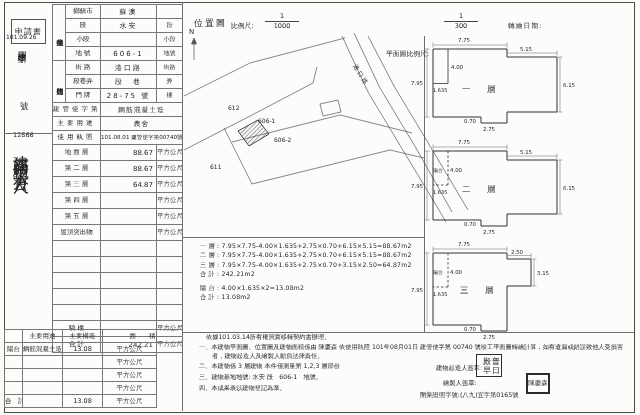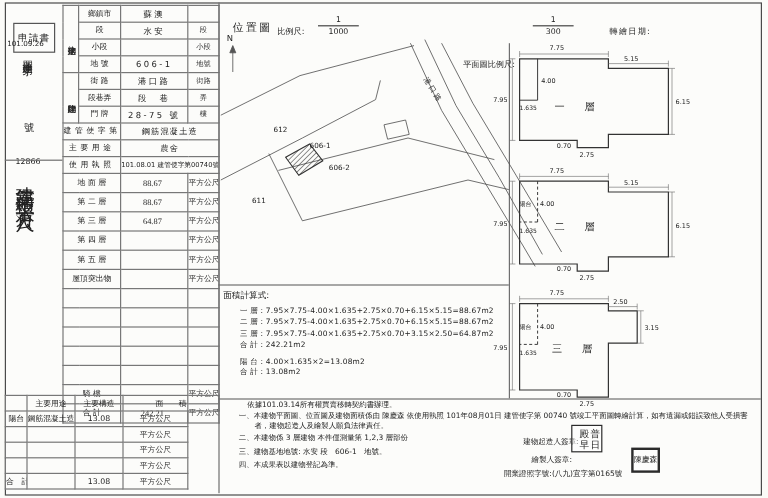--- a/index.html
+++ b/index.html
@@ -22,21 +22,21 @@
   td{border:1px solid #777;padding:0;overflow:hidden;white-space:nowrap;}
   .ltable{position:absolute;left:52px;top:4px;width:130px;}
   .ltable td{font-size:6.5px;height:13px;text-align:center;vertical-align:middle;}
   .ltable .vcell{font-size:7px;letter-spacing:0;line-height:1;}
   .ltable .val{letter-spacing:2px;font-size:7px;}
   .ltable .nl{border-left:none;font-size:6px;color:#333;}
   .ltable .sp{letter-spacing:3px;}
   .ltable .valL{text-align:center;font-size:6.8px;letter-spacing:1px;}
   .ltable .lic{font-size:5.6px;letter-spacing:0;}
   .ltable .frow td{height:15px;}
-  .ltable .num{padding-right:3px;font-size:7px;font-family:Liberation Serif, serif;}
+  .ltable .num{text-align:right;padding-right:3px;font-size:7px;}
   .unit{font-size:5.2px;color:#333;letter-spacing:0;}
   .atable{position:absolute;left:4px;top:329px;width:178px;}
   .atable td{font-size:6.5px;height:12px;text-align:center;vertical-align:middle;}
   .atable .vcell{font-size:7.5px;line-height:1;}
   
   .h-map-title{position:absolute;left:194px;top:17px;font-size:9px;letter-spacing:2px;}
   .h-scale{position:absolute;left:231px;top:21px;font-size:6.8px;}
   .frac{position:absolute;display:flex;flex-direction:column;align-items:center;font-size:6.5px;line-height:7px;}
   .frac .bar{width:34px;border-top:1px solid #444;margin:1px 0;}
   .h-plan{position:absolute;left:386px;top:33px;font-size:6.8px;margin-top:16px;}
@@ -373,21 +373,20 @@
     <text class="dims" x="433" y="274">陽台</text>
     <text class="dim" x="450" y="274">4.00</text>
     <text class="dims" x="433" y="296">1.635</text>
     <text class="dim" x="464" y="331">0.70</text>
     <text class="dim" x="483" y="338.5">2.75</text>
     <text class="flabel" x="460" y="293">三　層</text>
   </g>
 </svg>
 
 <div class="calc">
-  <div class="calc-title">面積計算式:</div>
   <div>
 
       <div class="calc-line">一 層 : 7.95×7.75-4.00×1.635+2.75×0.70+6.15×5.15=88.67m2</div>
 
       <div class="calc-line">二 層 : 7.95×7.75-4.00×1.635+2.75×0.70+6.15×5.15=88.67m2</div>
 
       <div class="calc-line">三 層 : 7.95×7.75-4.00×1.635+2.75×0.70+3.15×2.50=64.87m2</div>
 
       <div class="calc-line">合 計 : 242.21m2</div>
 

